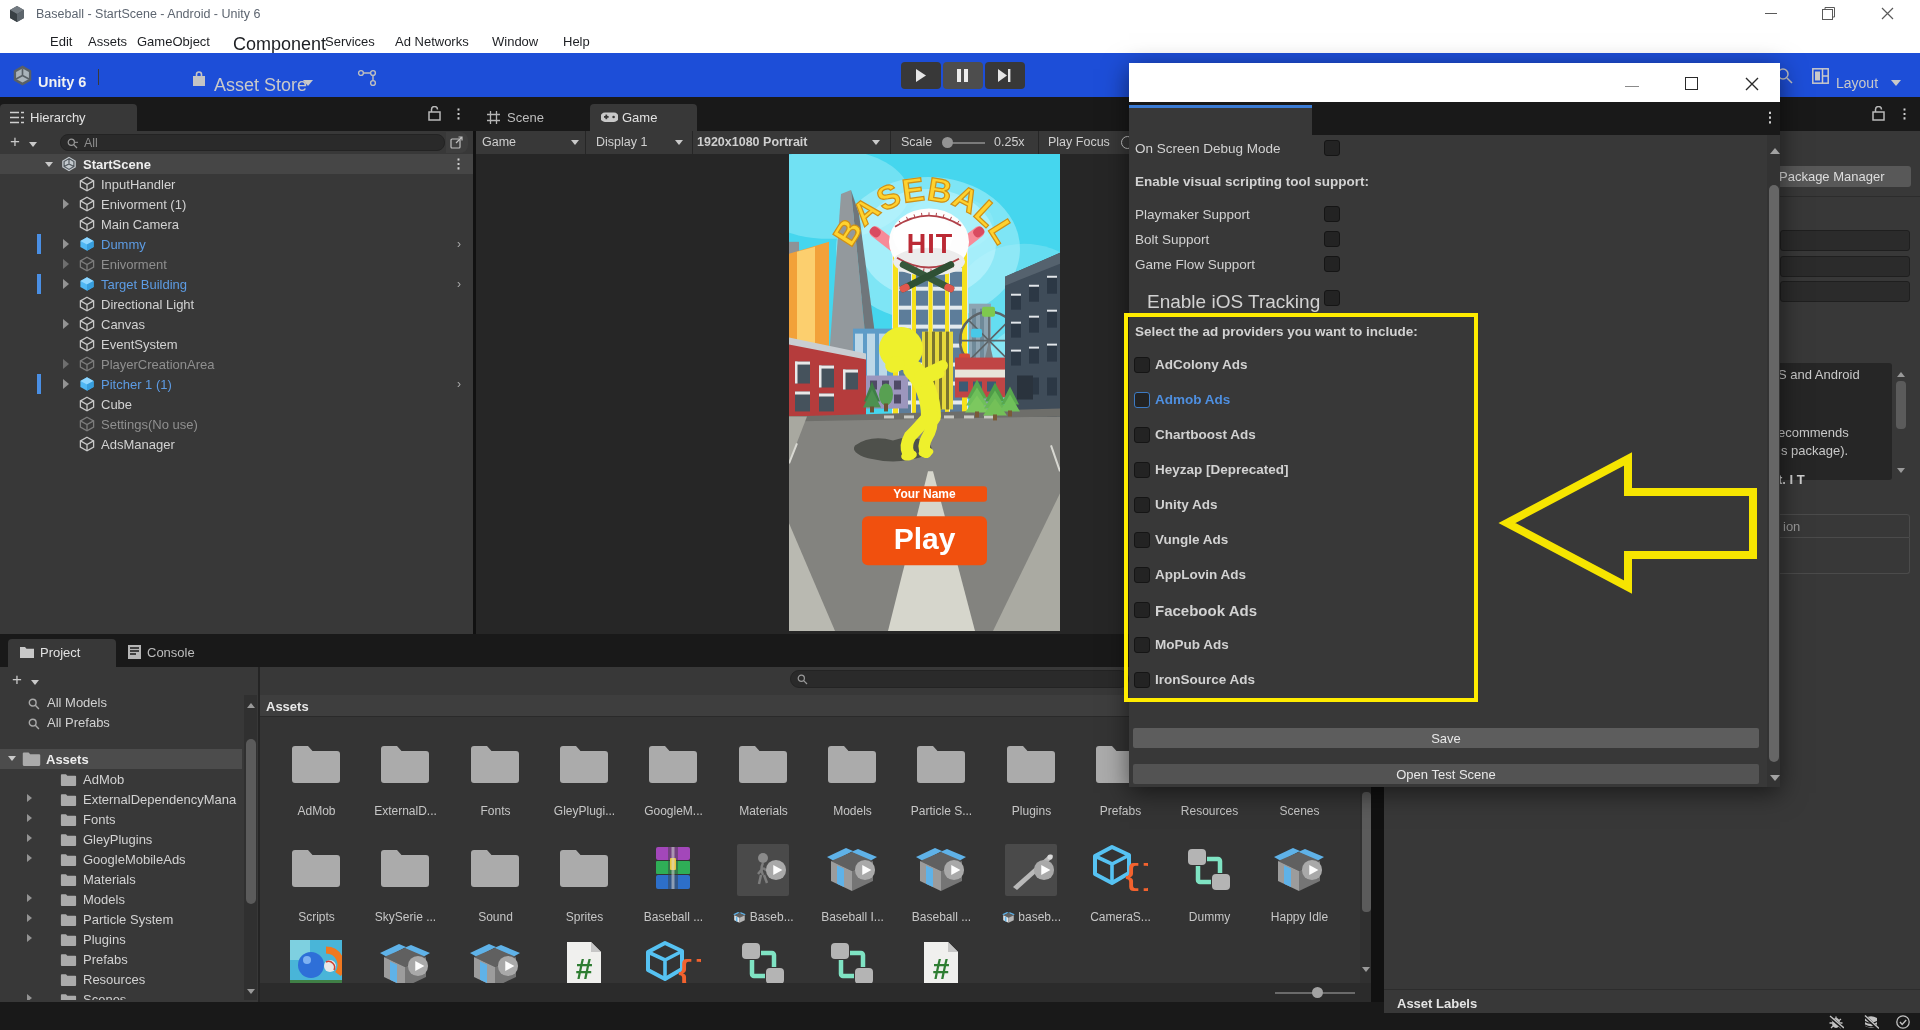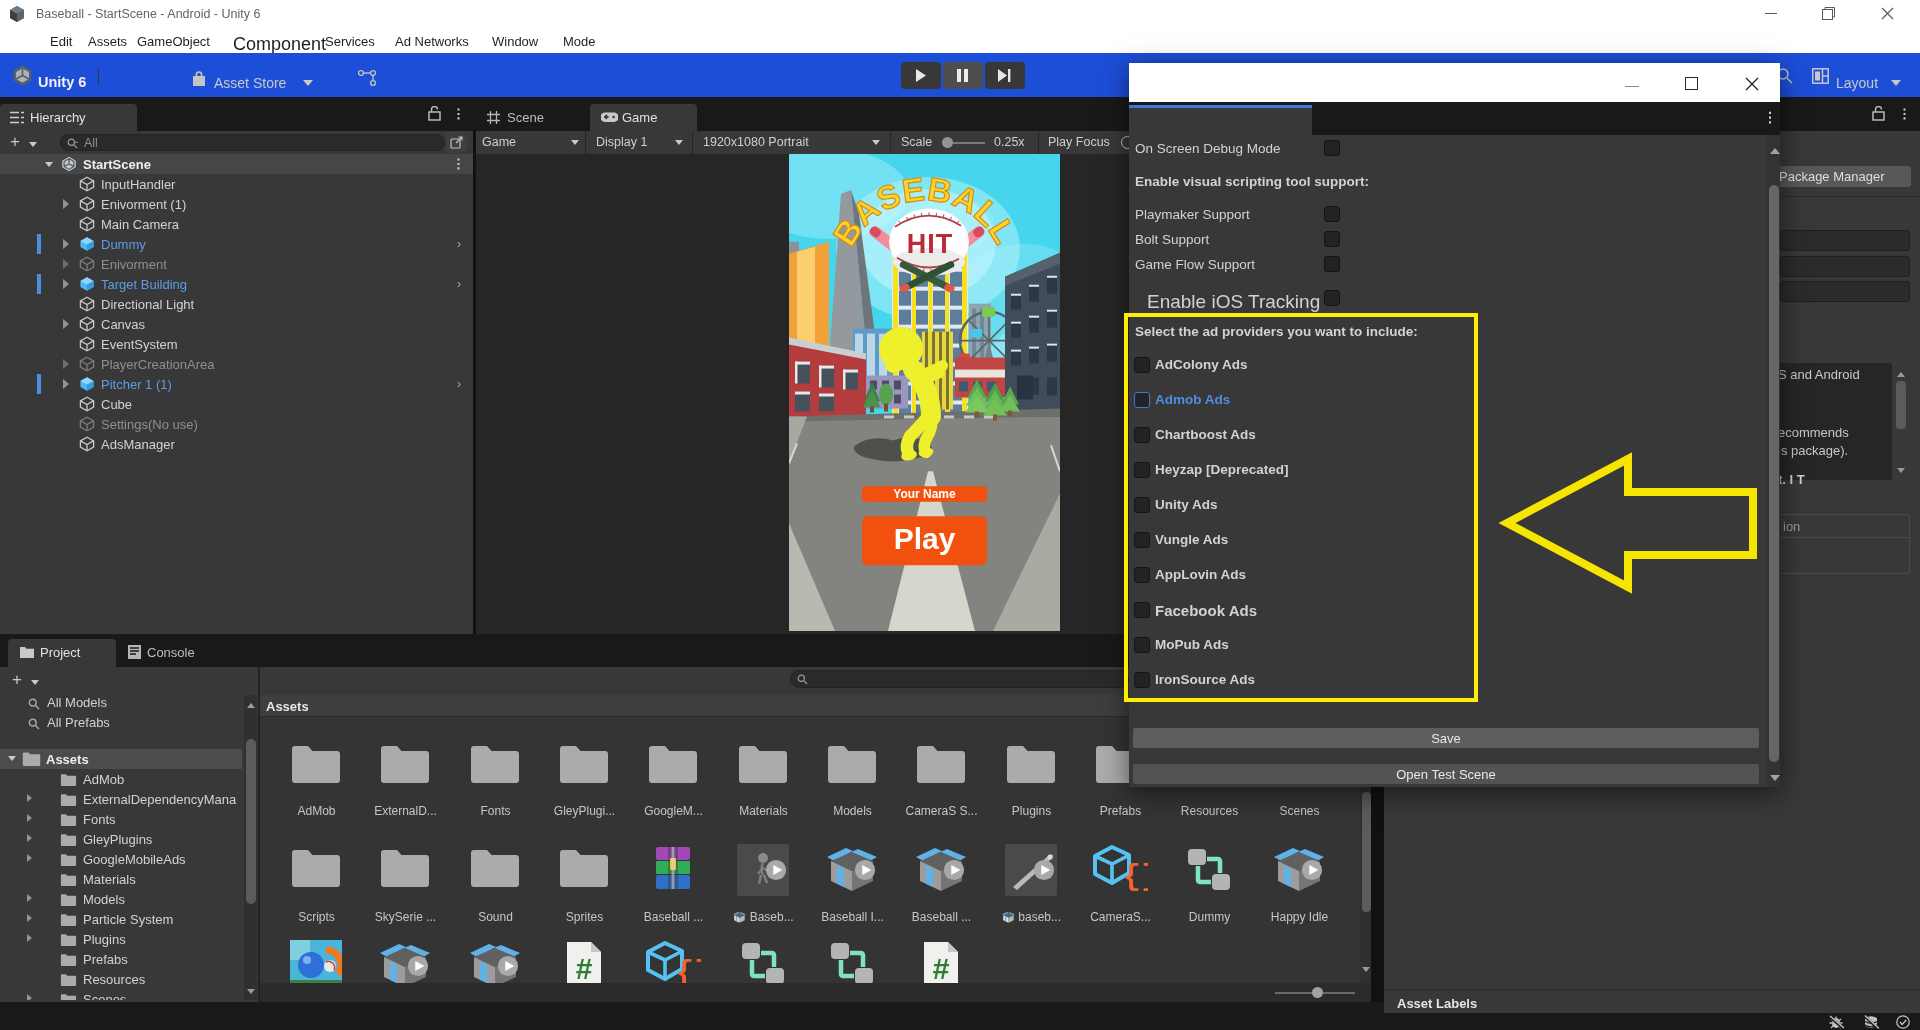--- a/index.html
+++ b/index.html
@@ -99,21 +99,21 @@
   </svg>
   <div class="ab" style="left:36px;top:7px;font-size:12.5px;color:#5d6570;">Baseball - StartScene - Android - Unity 6</div>
   <div class="ab" style="left:18px;top:34px;font-size:13px;color:#1d1f23;margin-top:44px;">File</div>
   <div class="ab" style="left:50px;top:34px;font-size:13px;color:#1d1f23;">Edit</div>
   <div class="ab" style="left:88px;top:34px;font-size:13px;color:#1d1f23;">Assets</div>
   <div class="ab" style="left:137px;top:34px;font-size:13px;color:#1d1f23;">GameObject</div>
   <div class="ab" style="left:233px;top:34px;font-size:18px;color:#1d1f23;">Component</div>
   <div class="ab" style="left:325px;top:34px;font-size:13px;color:#1d1f23;">Services</div>
   <div class="ab" style="left:395px;top:34px;font-size:13px;color:#1d1f23;">Ad Networks</div>
   <div class="ab" style="left:492px;top:34px;font-size:13px;color:#1d1f23;">Window</div>
-  <div class="ab" style="left:563px;top:34px;font-size:13px;color:#1d1f23;">Mode</div>
+  <div class="ab" style="left:563px;top:34px;font-size:13px;color:#1d1f23;">Help</div>
 
   <div class="ab" style="left:1765px;top:13px;width:12px;height:1px;background:#5a5a5a;"></div>
   <svg class="ab" style="left:1822px;top:7px" width="13" height="13" viewBox="0 0 13 13">
         <rect x="0.5" y="2.5" width="10" height="10" fill="none" stroke="#5a5a5a"></rect>
         <path d="M3 2.5 V0.5 H12.5 V10 H10.5" fill="none" stroke="#5a5a5a"></path>
       </svg>
   <svg class="ab" style="left:1881px;top:7px" width="13" height="13" viewBox="0 0 13 13">
         <path d="M1 1 L12 12 M12 1 L1 12" stroke="#5a5a5a" stroke-width="1.2"></path>
       </svg>
 </div>
@@ -123,21 +123,21 @@
     <polygon points="9,0.5 16.5,4.7 16.5,13.3 9,17.5 1.5,13.3 1.5,4.7" fill="#596066"></polygon>
     <polygon points="9,3 14.5,6 14.5,12 9,15 3.5,12 3.5,6" fill="#aab3ba"></polygon>
     <path d="M9 3 L9 9 L3.5 12 M9 9 L14.5 12" stroke="#596066" stroke-width="1.4" fill="none"></path>
   </svg>
   <div class="ab" style="left:38px;top:21px;font-size:14.5px;font-weight:bold;color:#f2f2f2;">Unity 6</div>
   <div class="ab" style="left:98px;top:16px;width:1px;height:16px;background:#3a3a3a;"></div>
   <svg class="ab" style="left:192px;top:18px" width="14" height="16" viewBox="0 0 14 16">
         <path d="M1 5 H13 V15 H1 Z" fill="#c4c4c4"></path>
         <path d="M4.5 5 V3.5 a2.5 2.5 0 0 1 5 0 V5" stroke="#c4c4c4" stroke-width="1.6" fill="none"></path>
       </svg>
-  <div class="ab" style="left:214px;top:22px;font-size:14px;color:#c9c9c9;">Asset Store</div>
+  <div class="ab" style="left:214px;top:22px;font-size:18px;color:#c9c9c9;">Asset Store</div>
   <div class="ab" style="left:303px;top:27px;width:0;height:0;border:5px solid transparent;border-top:6px solid #c9c9c9;"></div>
   <svg class="ab" style="left:357px;top:16px" width="20" height="18" viewBox="0 0 20 18">
     <circle cx="4" cy="4" r="2.4" fill="none" stroke="#bfbfbf" stroke-width="1.4"></circle>
     <circle cx="16" cy="4" r="2.4" fill="none" stroke="#bfbfbf" stroke-width="1.4"></circle>
     <circle cx="16" cy="14" r="2.4" fill="none" stroke="#bfbfbf" stroke-width="1.4"></circle>
     <path d="M6.4 4 H13.6 M16 6.4 V11.6" stroke="#bfbfbf" stroke-width="1.4" fill="none"></path>
   </svg>
 
   <div class="ab" style="left:901px;top:9px;width:40px;height:27px;background:#383838;border-radius:4px;"></div>
   <div class="ab" style="left:943px;top:9px;width:40px;height:27px;background:#4d4d4d;border-radius:4px;"></div>
@@ -322,21 +322,21 @@
 
 <div class="ab" id="gamebar" style="left:476px;top:131px;width:895px;height:23px;background:#383838;font-size:12.5px;color:#cfcfcf;">
   <div class="ab" style="left:109px;top:0;width:1px;height:23px;background:#262626;"></div>
   <div class="ab" style="left:216px;top:0;width:1px;height:23px;background:#262626;"></div>
   <div class="ab" style="left:414px;top:0;width:1px;height:23px;background:#262626;"></div>
   <div class="ab" style="left:562px;top:0;width:1px;height:23px;background:#262626;"></div>
   <div class="ab" style="left:6px;top:4px;">Game</div>
   <div class="ab" style="left:95px;top:9px;width:0;height:0;border:4px solid transparent;border-top:5px solid #c9c9c9;"></div>
   <div class="ab" style="left:120px;top:4px;">Display 1</div>
   <div class="ab" style="left:199px;top:9px;width:0;height:0;border:4px solid transparent;border-top:5px solid #c9c9c9;"></div>
-  <div class="ab" style="left:227px;top:4px;">1920x1080 Portrait</div>
+  <div class="ab" style="left:221px;top:4px;font-weight:bold;">1920x1080 Portrait</div>
   <div class="ab" style="left:396px;top:9px;width:0;height:0;border:4px solid transparent;border-top:5px solid #c9c9c9;"></div>
   <div class="ab" style="left:425px;top:4px;">Scale</div>
   <div class="ab" style="left:469px;top:11px;width:40px;height:2px;background:#7a7a7a;"></div>
   <div class="ab" style="left:466px;top:6px;width:11px;height:11px;border-radius:50%;background:#949494;"></div>
   <div class="ab" style="left:518px;top:4px;">0.25x</div>
   <div class="ab" style="left:572px;top:4px;">Play Focus</div>
   <div class="ab" style="left:645px;top:5px;width:13px;height:13px;border:1.5px solid #c9c9c9;border-radius:50%;"></div>
 </div>
 <div class="ab" id="gameview" style="left:476px;top:154px;width:895px;height:480px;background:#262626;overflow:hidden;">
 <svg class="ab" style="left:313px;top:0px" width="271" height="477" viewBox="0 0 271 478" preserveAspectRatio="none">
@@ -719,21 +719,21 @@
     <svg class="ab" style="left:1013px;top:47px" width="52" height="44">
           <use href="#fol"></use>
         </svg>
     <div class="lbl" style="left:12px;">AdMob</div>
     <div class="lbl" style="left:101px;">ExternalD...</div>
     <div class="lbl" style="left:191px;">Fonts</div>
     <div class="lbl" style="left:280px;">GleyPlugi...</div>
     <div class="lbl" style="left:369px;">GoogleM...</div>
     <div class="lbl" style="left:459px;">Materials</div>
     <div class="lbl" style="left:548px;">Models</div>
-    <div class="lbl" style="left:637px;">CameraS S...</div>
+    <div class="lbl" style="left:637px;">Particle S...</div>
     <div class="lbl" style="left:727px;">Plugins</div>
     <div class="lbl" style="left:816px;">Prefabs</div>
     <div class="lbl" style="left:905px;">Resources</div>
     <div class="lbl" style="left:995px;">Scenes</div>
 
     <svg class="ab" style="left:30px;top:151px" width="52" height="44">
           <use href="#fol"></use>
         </svg>
     <svg class="ab" style="left:119px;top:151px" width="52" height="44">
           <use href="#fol"></use>

